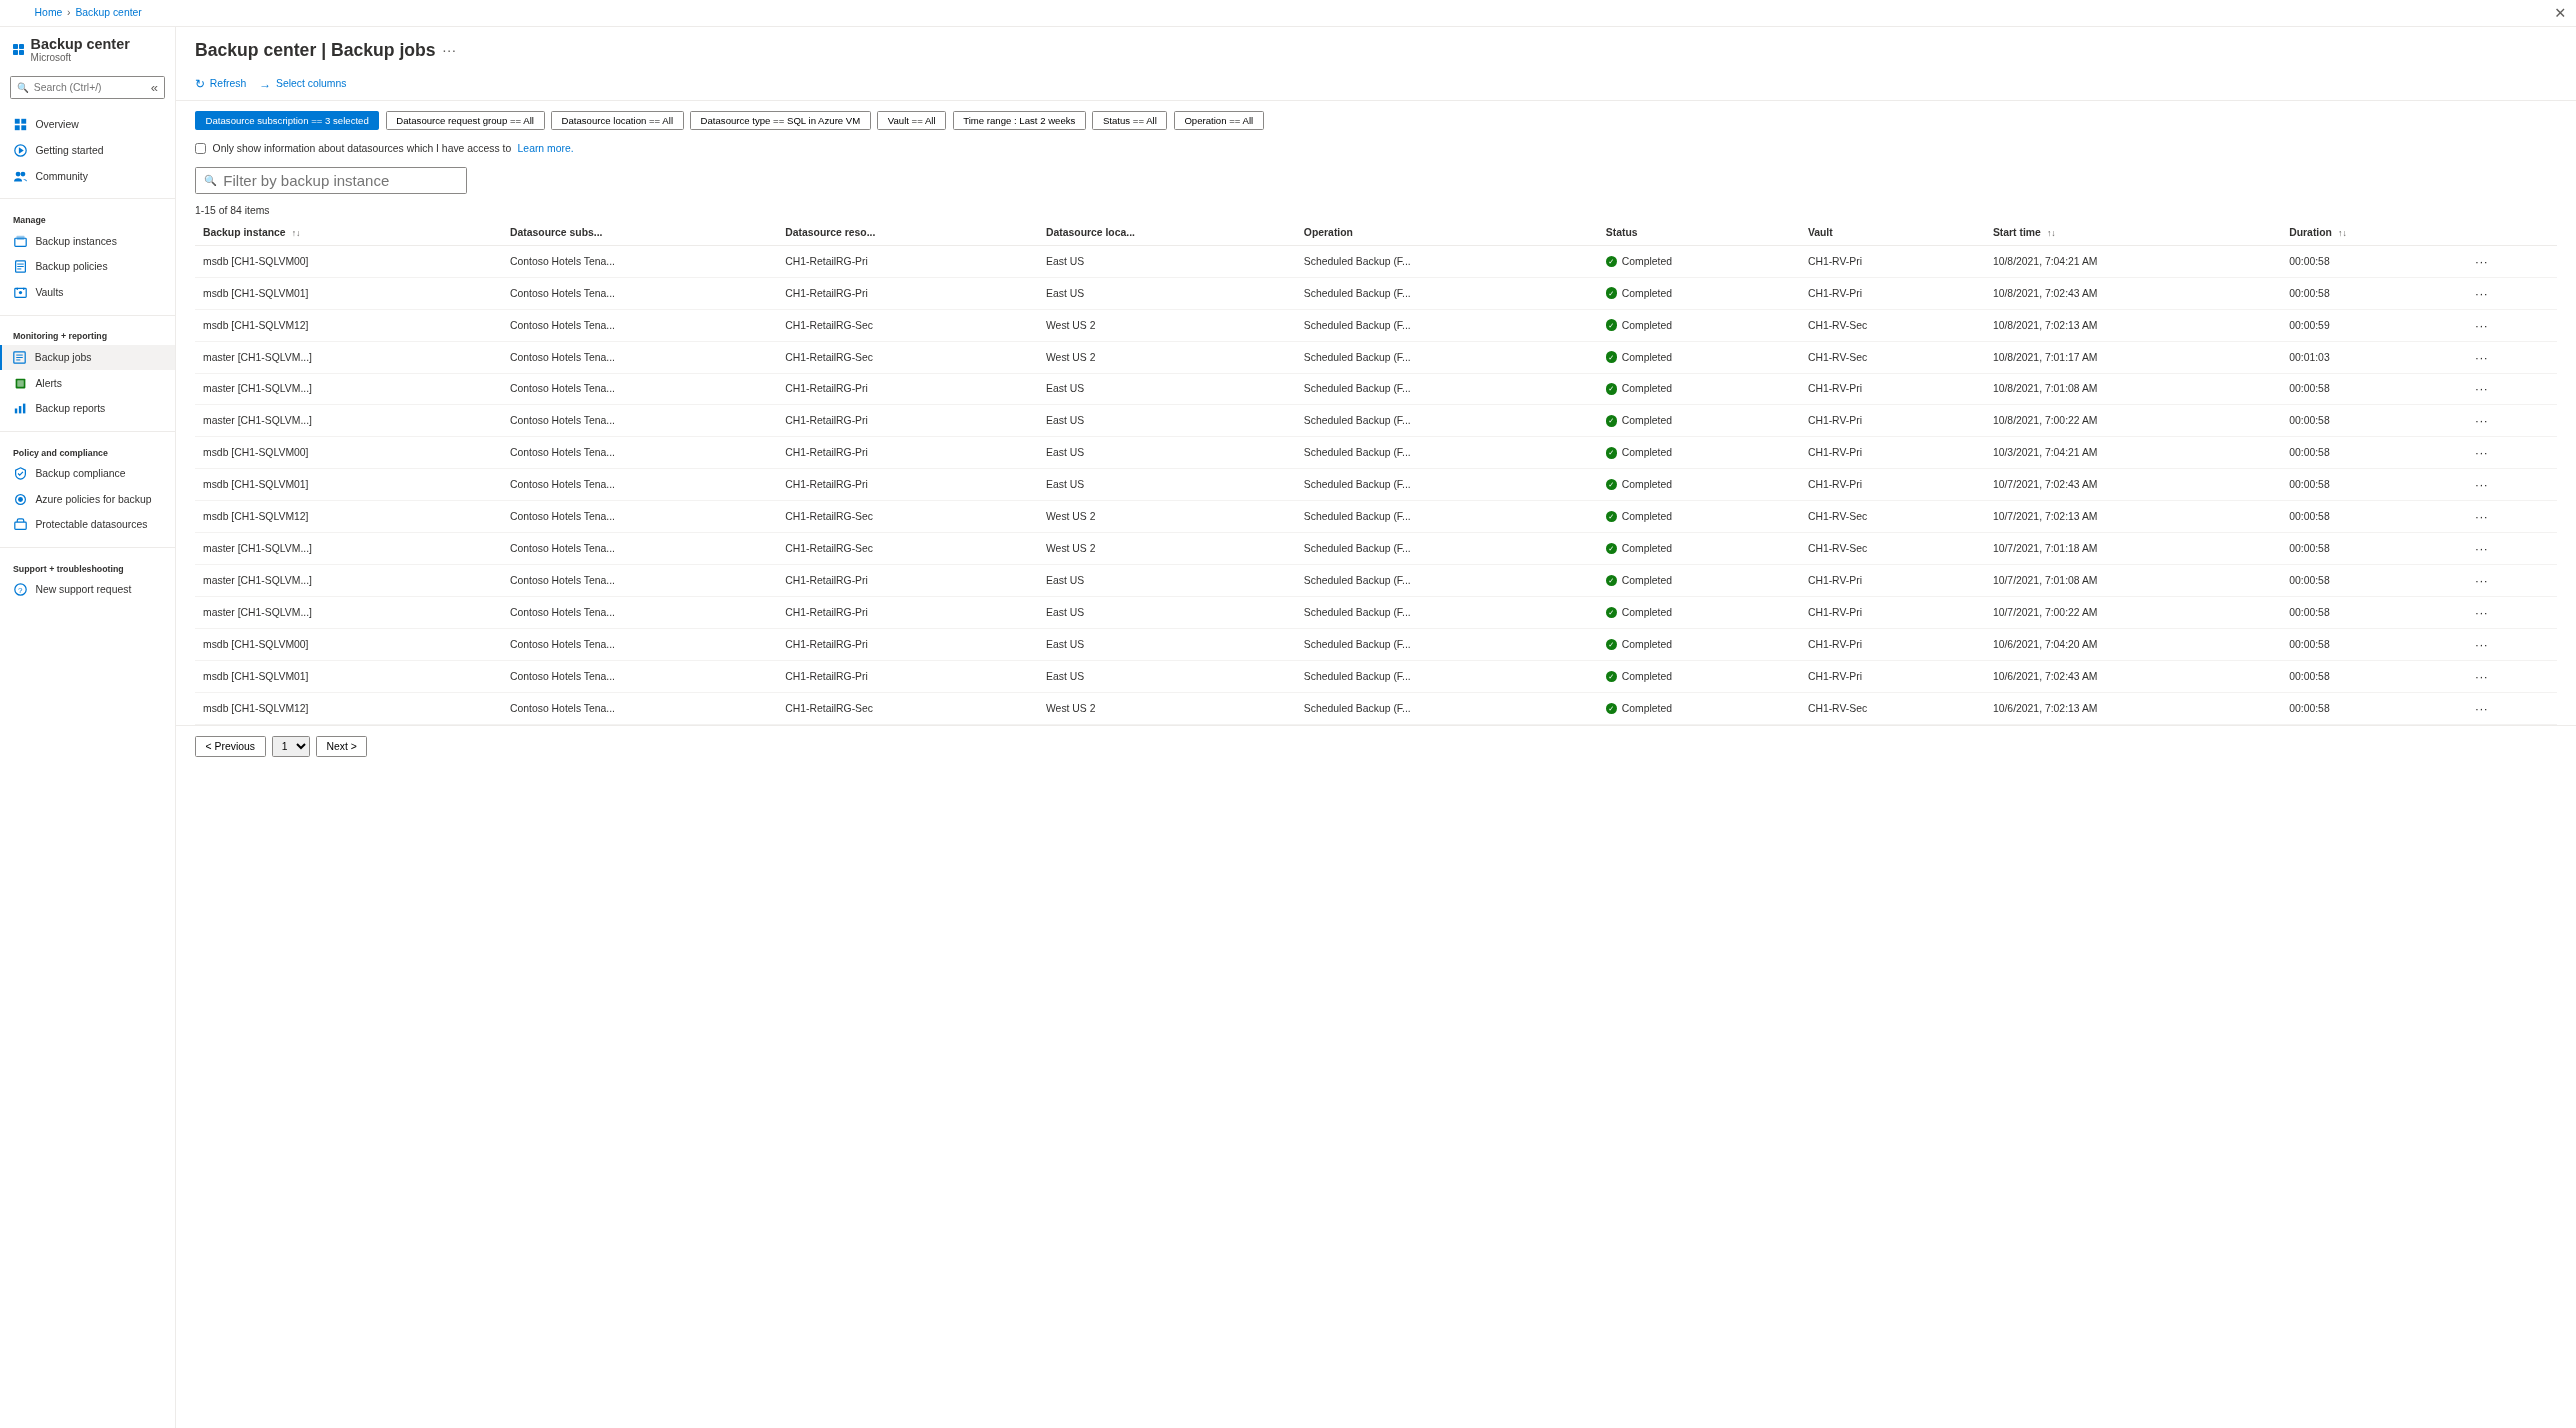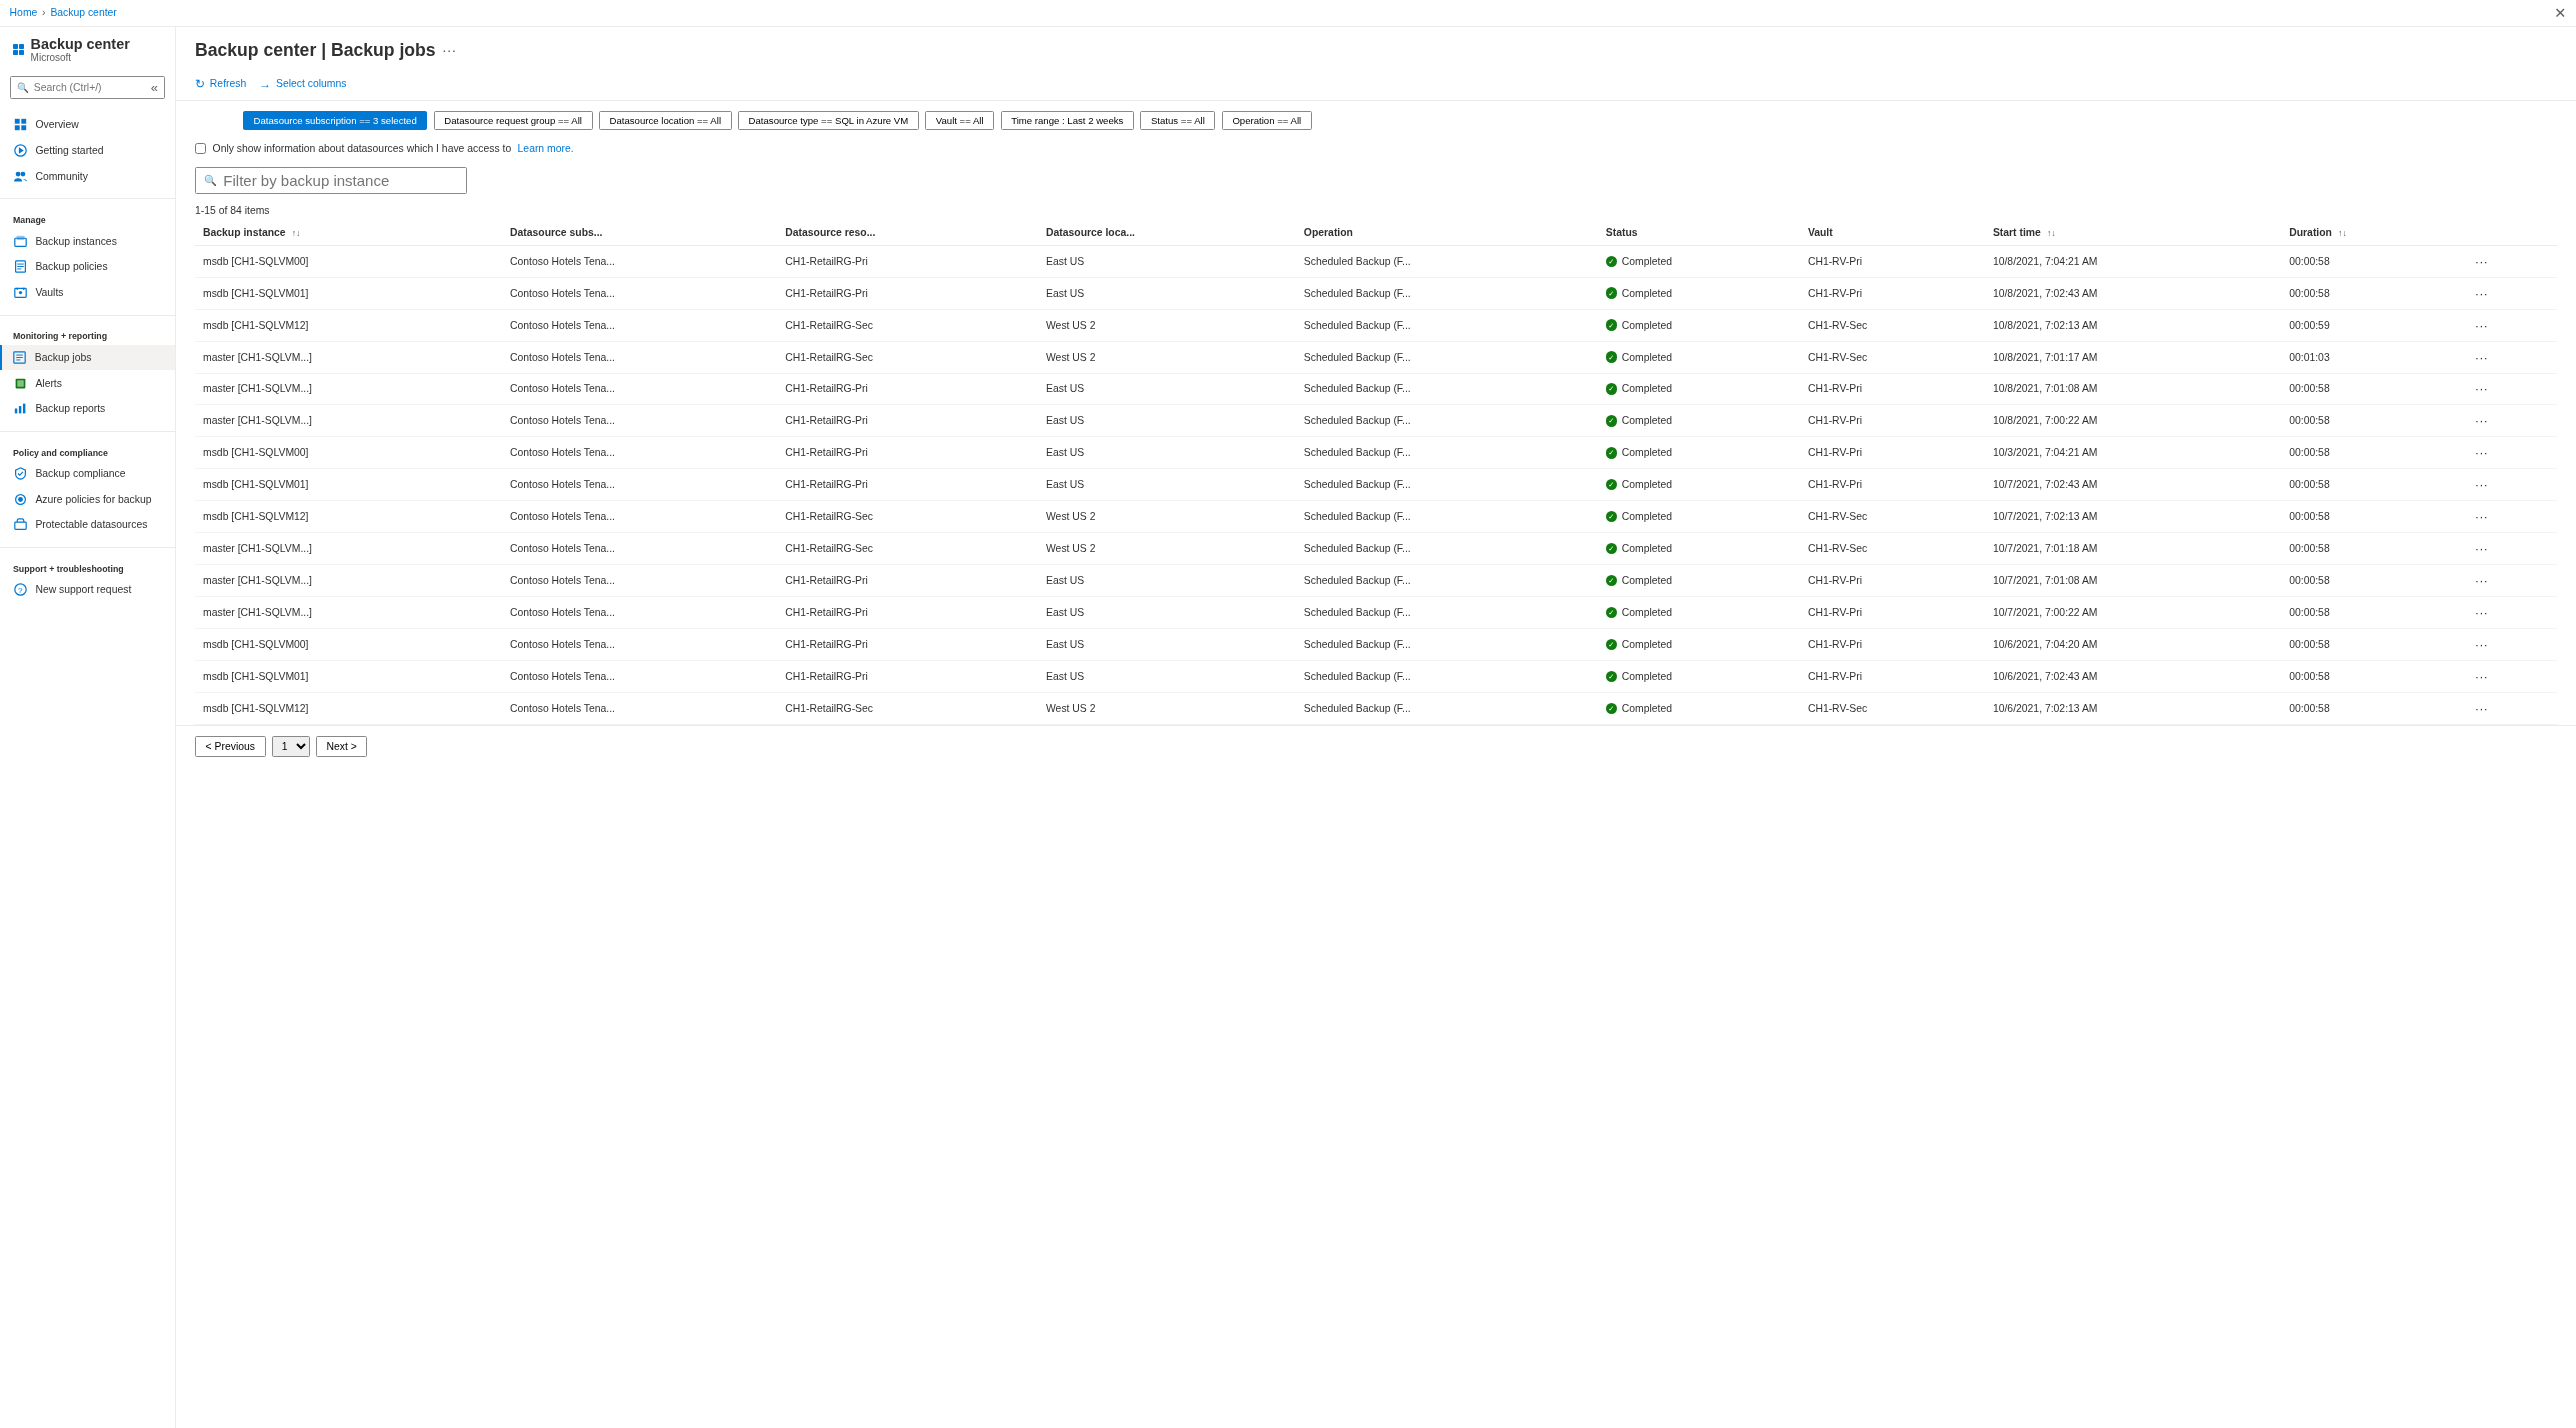--- a/index.html
+++ b/index.html
@@ -1,20 +1,20 @@
 <!DOCTYPE html>
 <html style="font-size:13px"><head>
   <meta charset="utf-8">
   <style>
     * { box-sizing: border-box; margin: 0; padding: 0; }
     body { font-family: 'Segoe UI', Arial, sans-serif; font-size: 10.4px; color: #323130; background: #fff; overflow: hidden; }
 
     
     .top-bar { display: flex; align-items: center; padding: 4.8px 9.6px; border-bottom: 0.8px solid #edebe9; background: #fff; }
-    .breadcrumb { font-size: 9.6px; color: #0078d4; display: flex; align-items: center; gap: 4.8px; }
+    .breadcrumb { font-size: 9.6px; color: #0078d4; display: flex; align-items: center; gap: 4.8px; margin-left: 25px; }
     .breadcrumb span { color: #605e5c; }
     .close-btn { margin-left: auto; background: none; border: none; font-size: 14.4px; cursor: pointer; color: #605e5c; }
 
     
     .layout { display: flex; height: calc(100vh - 26px); }
 
     
     .sidebar { width: 176px; border-right: 0.8px solid #edebe9; overflow-y: auto; background: #fff; flex-shrink: 0; }
     .sidebar-header { padding: 9.6px 13px 6.4px; }
     .sidebar-title { font-size: 14.4px; font-weight: 600; color: #323130; }
@@ -38,21 +38,21 @@
     .page-title-row { display: flex; align-items: center; gap: 6.4px; }
     .more-btn { background: none; border: none; cursor: pointer; font-size: 14.4px; color: #605e5c; }
 
     
     .toolbar { display: flex; align-items: center; gap: 13px; padding: 6.4px 19px; border-bottom: 0.8px solid #edebe9; }
     .toolbar-btn { display: flex; align-items: center; gap: 4.8px; background: none; border: none; cursor: pointer; color: #0078d4; font-size: 10.4px; padding: 3.2px 0; }
 
     
     .filter-area { padding: 9.6px 19px 6.4px; display: flex; flex-wrap: wrap; gap: 6.4px; }
     .filter-chip { display: flex; align-items: center; padding: 3.2px 9.6px; border: 0.8px solid #8a8886; border-radius: 1.6px; font-size: 9.6px; cursor: pointer; background: #fff; }
-    .filter-chip.active { background: #0078d4; color: #fff; border-color: #0078d4; margin-left: 48px; }
+    .filter-chip.active { background: #0078d4; color: #fff; border-color: #0078d4; }
 
     
     .checkbox-row { padding: 6.4px 19px; display: flex; align-items: flex-start; gap: 6.4px; font-size: 10.4px; }
     .checkbox-row input[type=checkbox] { width: 11.2px; height: 11.2px; }
     .link { color: #0078d4; text-decoration: none; cursor: pointer; }
 
     
     .search-filter-row { padding: 6.4px 19px; }
     .search-filter { display: flex; align-items: center; border: 0.8px solid #8a8886; border-radius: 1.6px; padding: 4px 8px; width: 272px; gap: 6.4px; }
     .search-filter input { border: none; outline: none; font-size: 15px; flex: 1; color: #605e5c; }

